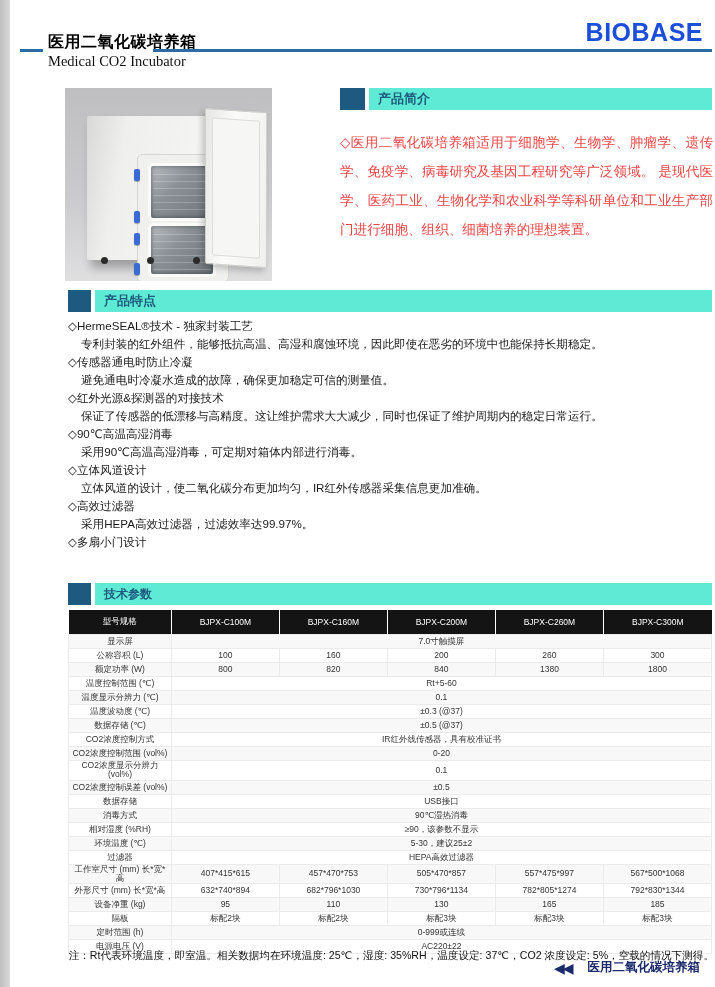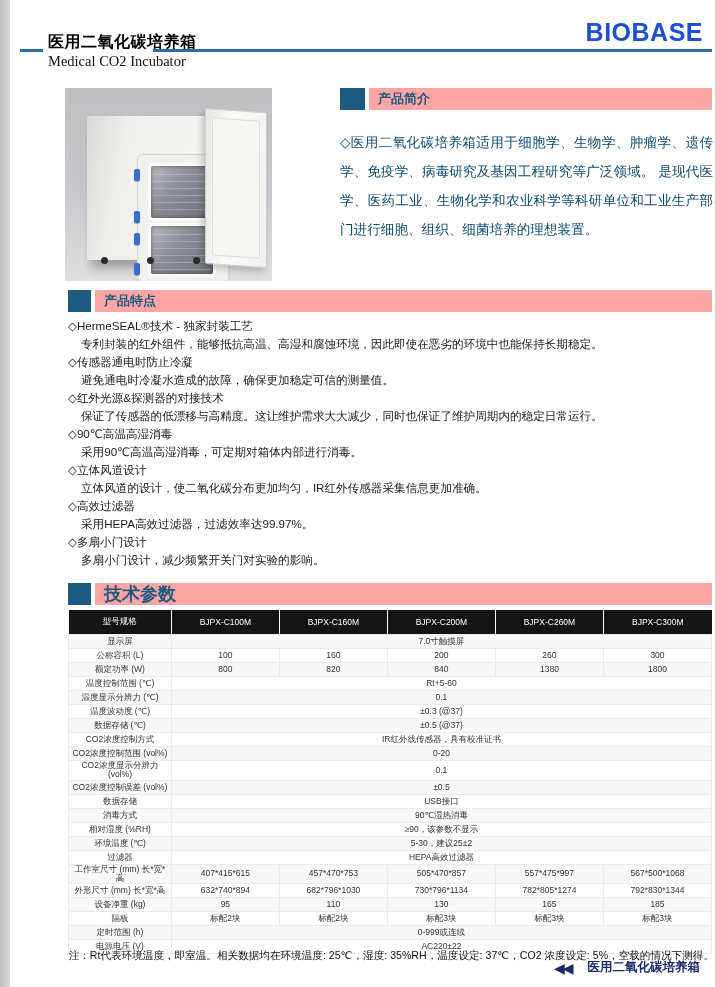--- a/index.html
+++ b/index.html
@@ -11,25 +11,25 @@
   .hline{position:absolute;height:3px;background:#2a6da6;}
   .hline.short{left:20px;top:49px;width:23px;}
   .hline.long{left:153px;top:49px;width:559px;}
   .h-title{position:absolute;left:48px;top:32px;font-size:16px;font-weight:bold;color:#000;letter-spacing:.5px;}
   .h-sub{position:absolute;left:48px;top:53px;font-size:14.5px;color:#111;
         font-family:"Liberation Serif","DejaVu Serif",serif;}
   .logo{position:absolute;right:12px;top:18px;font-size:25px;font-weight:bold;color:#1d4ed8;letter-spacing:.5px;}
   
   .sec-head{position:absolute;display:flex;height:22px;}
   .sec-sq{width:25px;height:22px;background:#1e5a80;}
-  .sec-bar{flex:1;margin-left:4px;background:#fca5a5;color:#1d5a7e;font-weight:bold;
+  .sec-bar{flex:1;margin-left:4px;background:#5eead4;color:#1d5a7e;font-weight:bold;
         font-size:13px;line-height:22px;padding-left:9px;}
   
   .intro-body{position:absolute;left:340px;top:114px;width:373px;font-size:13.6px;
-        line-height:29px;text-align:justify;color:#0c4a6e;}
+        line-height:29px;text-align:justify;color:#ef4444;}
   
   .features{position:absolute;left:68px;top:317px;width:644px;font-size:11.6px;
         line-height:18px;color:#1a1a1a;}
   .feat-desc{padding-left:13px;}
   
   .spec-table{position:absolute;left:68px;top:610px;width:644px;border-collapse:collapse;table-layout:fixed;}
   .spec-table col.c0{width:16%;} .spec-table col.cn{width:16.8%;}
   .spec-table th{background:#141414;color:#fff;font-size:8.5px;font-weight:normal;height:24px;
         border-right:1px solid #fff;padding:0 2px;}
   .spec-table th:last-child{border-right:none;}
@@ -118,26 +118,25 @@
       <div class="feat-desc">避免通电时冷凝水造成的故障，确保更加稳定可信的测量值。</div>
       <div class="feat-title">◇红外光源&amp;探测器的对接技术</div>
       <div class="feat-desc">保证了传感器的低漂移与高精度。这让维护需求大大减少，同时也保证了维护周期内的稳定日常运行。</div>
       <div class="feat-title">◇90℃高温高湿消毒</div>
       <div class="feat-desc">采用90℃高温高湿消毒，可定期对箱体内部进行消毒。</div>
       <div class="feat-title">◇立体风道设计</div>
       <div class="feat-desc">立体风道的设计，使二氧化碳分布更加均匀，IR红外传感器采集信息更加准确。</div>
       <div class="feat-title">◇高效过滤器</div>
       <div class="feat-desc">采用HEPA高效过滤器，过滤效率达99.97%。</div>
       <div class="feat-title">◇多扇小门设计</div>
-      <div class="feat-desc">多扇小门设计，减少频繁开关门对实验的影响。</div>
     </div>
 
   <div class="sec-head" style="left:68px;top:583px;width:644px;">
     <div class="sec-sq" style="width:23px;"></div>
-    <div class="sec-bar" style="font-size:18px;">技术参数</div>
+    <div class="sec-bar" style="font-size:12px;">技术参数</div>
   </div>
   <table class="spec-table">
     <colgroup>
         <col class="c0">
         <col class="cn">
         <col class="cn">
         <col class="cn">
         <col class="cn">
         <col class="cn">
       </colgroup>

